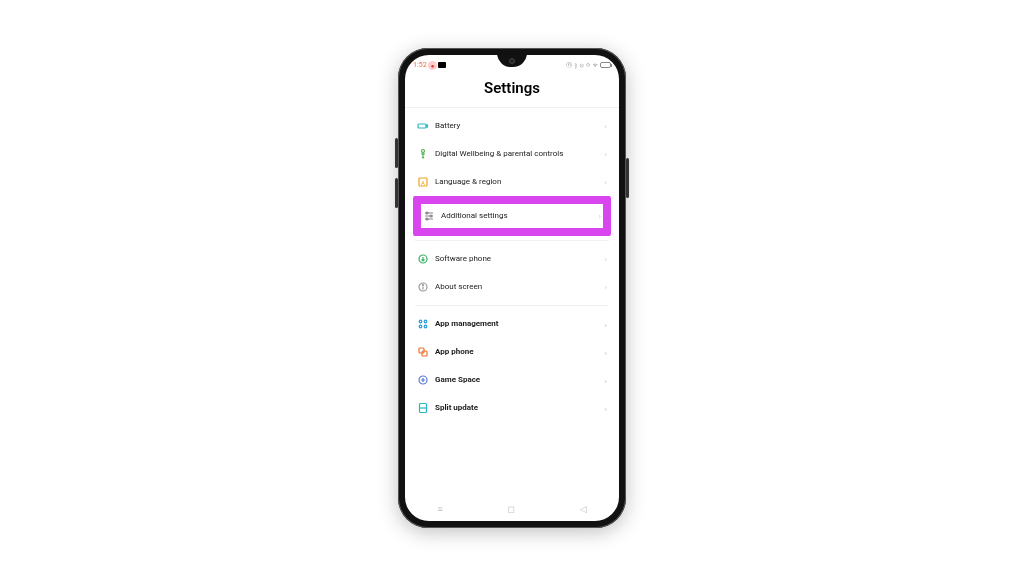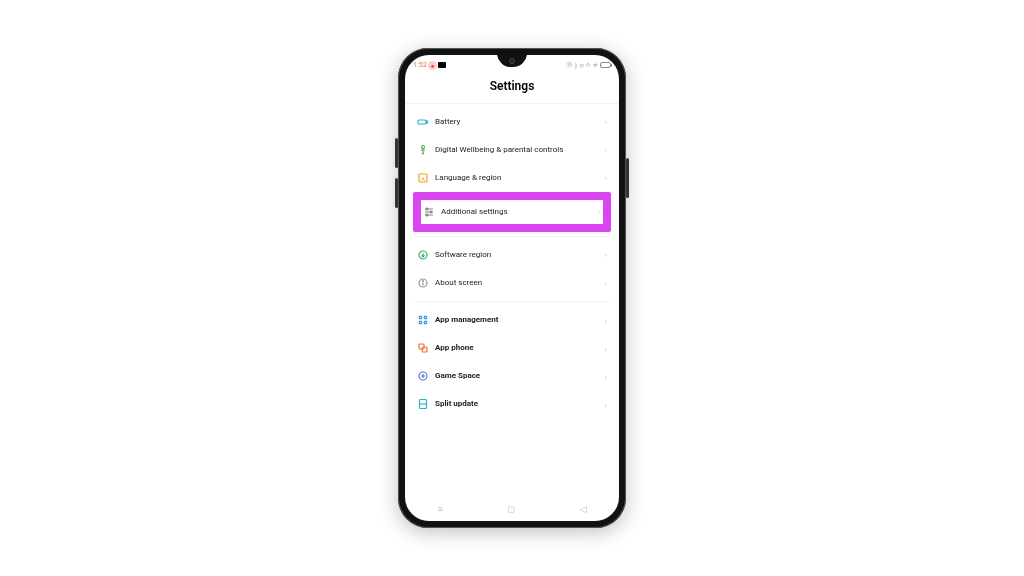--- a/index.html
+++ b/index.html
@@ -72,21 +72,21 @@
     display:flex; align-items:center; height:9px;
   }
   .video-dot { width:8px;height:6px; background:#000; border-radius:1px; position:relative; }
   .sb-right { display:flex; gap:2px; align-items:center; font-size:6px; color:#888; }
   .sb-right span { display:inline-block; }
   .batt { width:11px;height:6px;border:1px solid #888;border-radius:2px;position:relative; }
   .batt:after{content:"";position:absolute;right:-2px;top:1px;width:1px;height:3px;background:#888;}
   .header {
     text-align: center;
     padding: 6px 0 10px 0;
-    font-size: 12px;
+    font-size: 15px;
     font-weight: 600;
     color: #000;
     border-bottom: 1px solid #f1f1f1;
   }
   .list { flex: 1; overflow: hidden; }
   .group { border-bottom: 1px solid #f1f1f1; margin: 0 10px; padding: 4px 0; }
   .group:last-child{border-bottom:none;font-weight:bold;}
   .row {
     display: flex;
     align-items: center;
@@ -192,21 +192,21 @@
           </div>
         </div>
         <div class="group">
           <div class="row">
             <span class="ico">
               <svg width="12" height="12" viewBox="0 0 12 12" fill="none" stroke="#3bb36b" stroke-width="1.2">
                 <circle cx="6" cy="6" r="4"></circle>
                 <path d="M6 4 v4 M4.5 6.5 L6 8 L7.5 6.5"></path>
               </svg>
             </span>
-            <span class="label">Software region</span>
+            <span class="label">Software phone</span>
             <span class="chev">›</span>
           </div>
           <div class="row">
             <span class="ico">
               <svg width="12" height="12" viewBox="0 0 12 12" fill="none" stroke="#999" stroke-width="1.2">
                 <circle cx="6" cy="6" r="4"></circle>
                 <line x1="6" y1="5.5" x2="6" y2="8.5"></line>
                 <circle cx="6" cy="4" r="0.5" fill="#999"></circle>
               </svg>
             </span>

